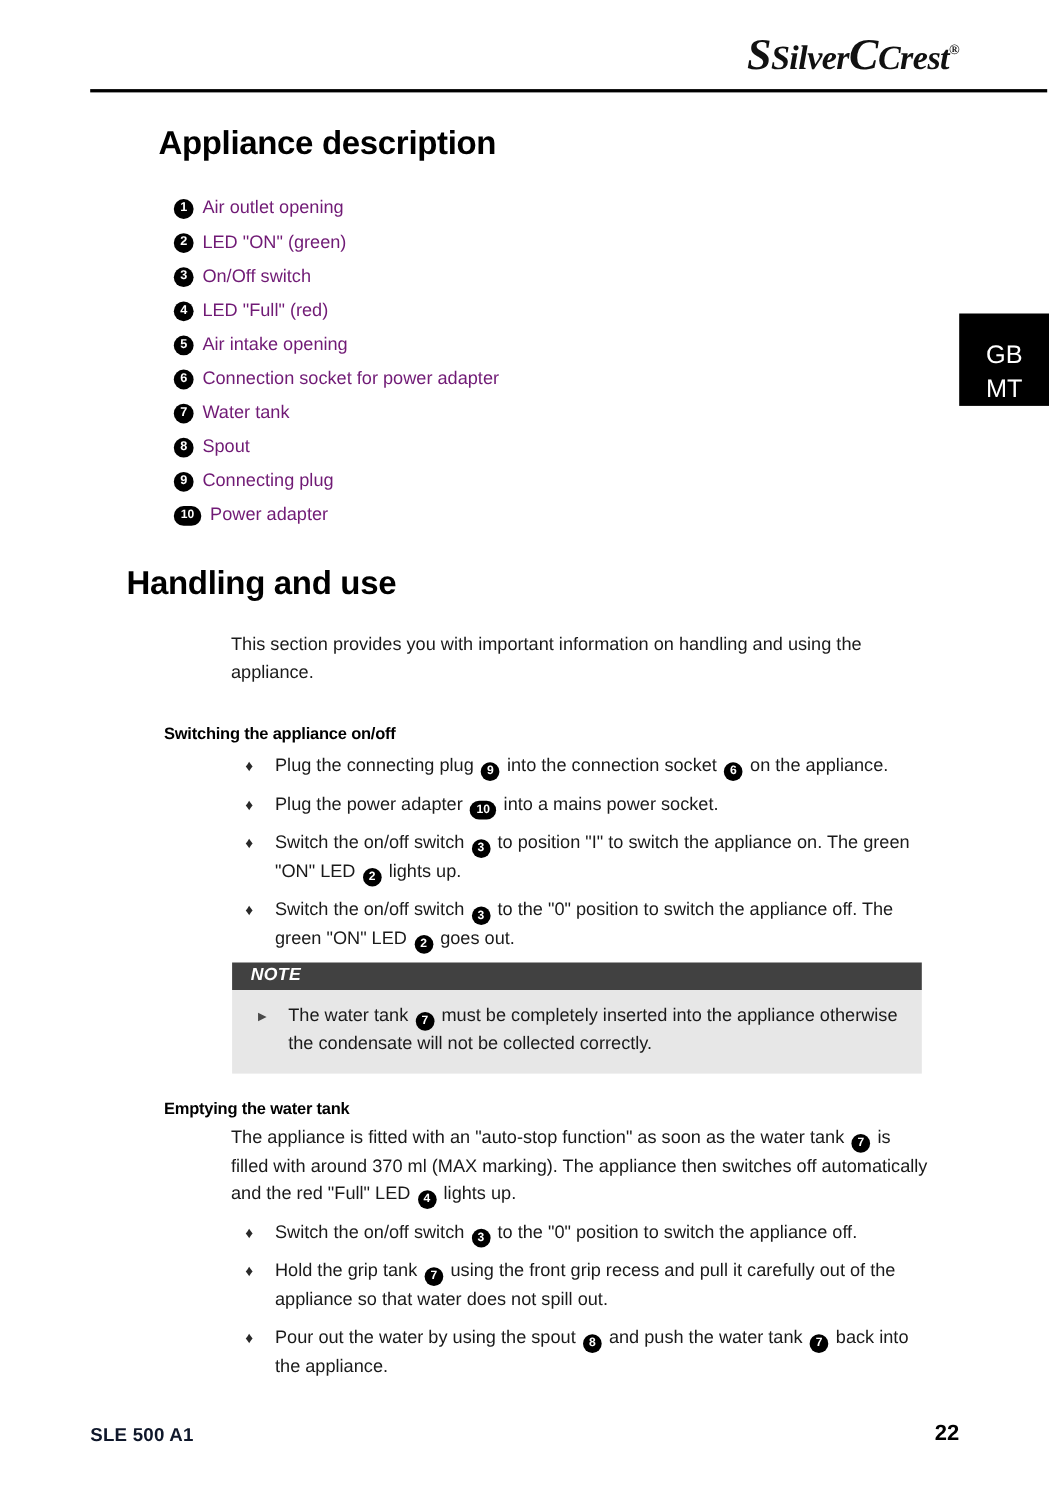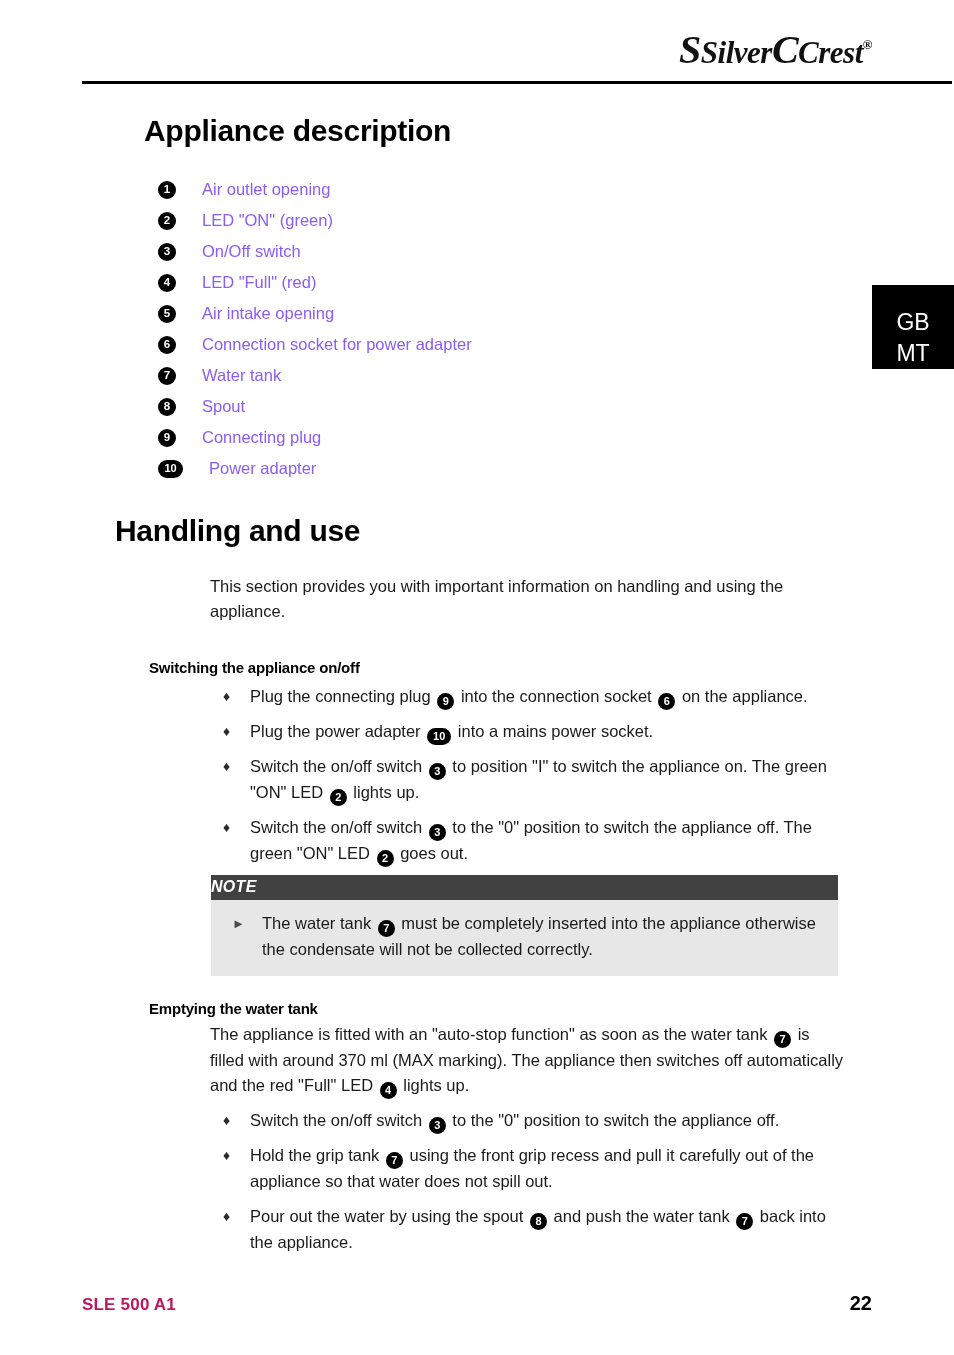--- a/index.html
+++ b/index.html
@@ -98,23 +98,23 @@
     left: 158px;
     top: 174px;
     width: 600px;
   }
   .legend-row {
     display: flex;
     align-items: center;
     height: 31px;
   }
   .legend-row .lbl {
-    margin-left: 26px;
+    margin-left: 8px;
     font-size: 16.5px;
-    color: #8b5cf6;
+    color: #701a75;
     white-space: nowrap;
   }
 
   .num {
     display: inline-flex;
     align-items: center;
     justify-content: center;
     background: #000;
     color: #fff;
     border-radius: 50%;
@@ -176,21 +176,21 @@
     left: 211px;
     width: 627px;
   }
   .note-head {
     background: #414141;
     color: #ffffff;
     font-style: italic;
     font-weight: bold;
     font-size: 16px;
     letter-spacing: 0.3px;
-    padding: 3px 0 4px 0;
+    padding: 3px 0 4px 17px;
   }
   .note-body {
     background: #e7e7e7;
     padding: 11px 14px 13px 11px;
   }
   .note-item {
     position: relative;
     padding-left: 40px;
     font-size: 16.5px;
     line-height: 25.5px;
@@ -205,21 +205,21 @@
     color: #4a4a4a;
   }
 
   
   .footer-model {
     position: absolute;
     left: 82px;
     top: 1295px;
     font-size: 17px;
     font-weight: bold;
-    color: #be185d;
+    color: #0f172a;
     letter-spacing: 0.2px;
   }
   .footer-page {
     position: absolute;
     right: 82px;
     top: 1292px;
     font-size: 20px;
     font-weight: bold;
     color: #000;
   }

